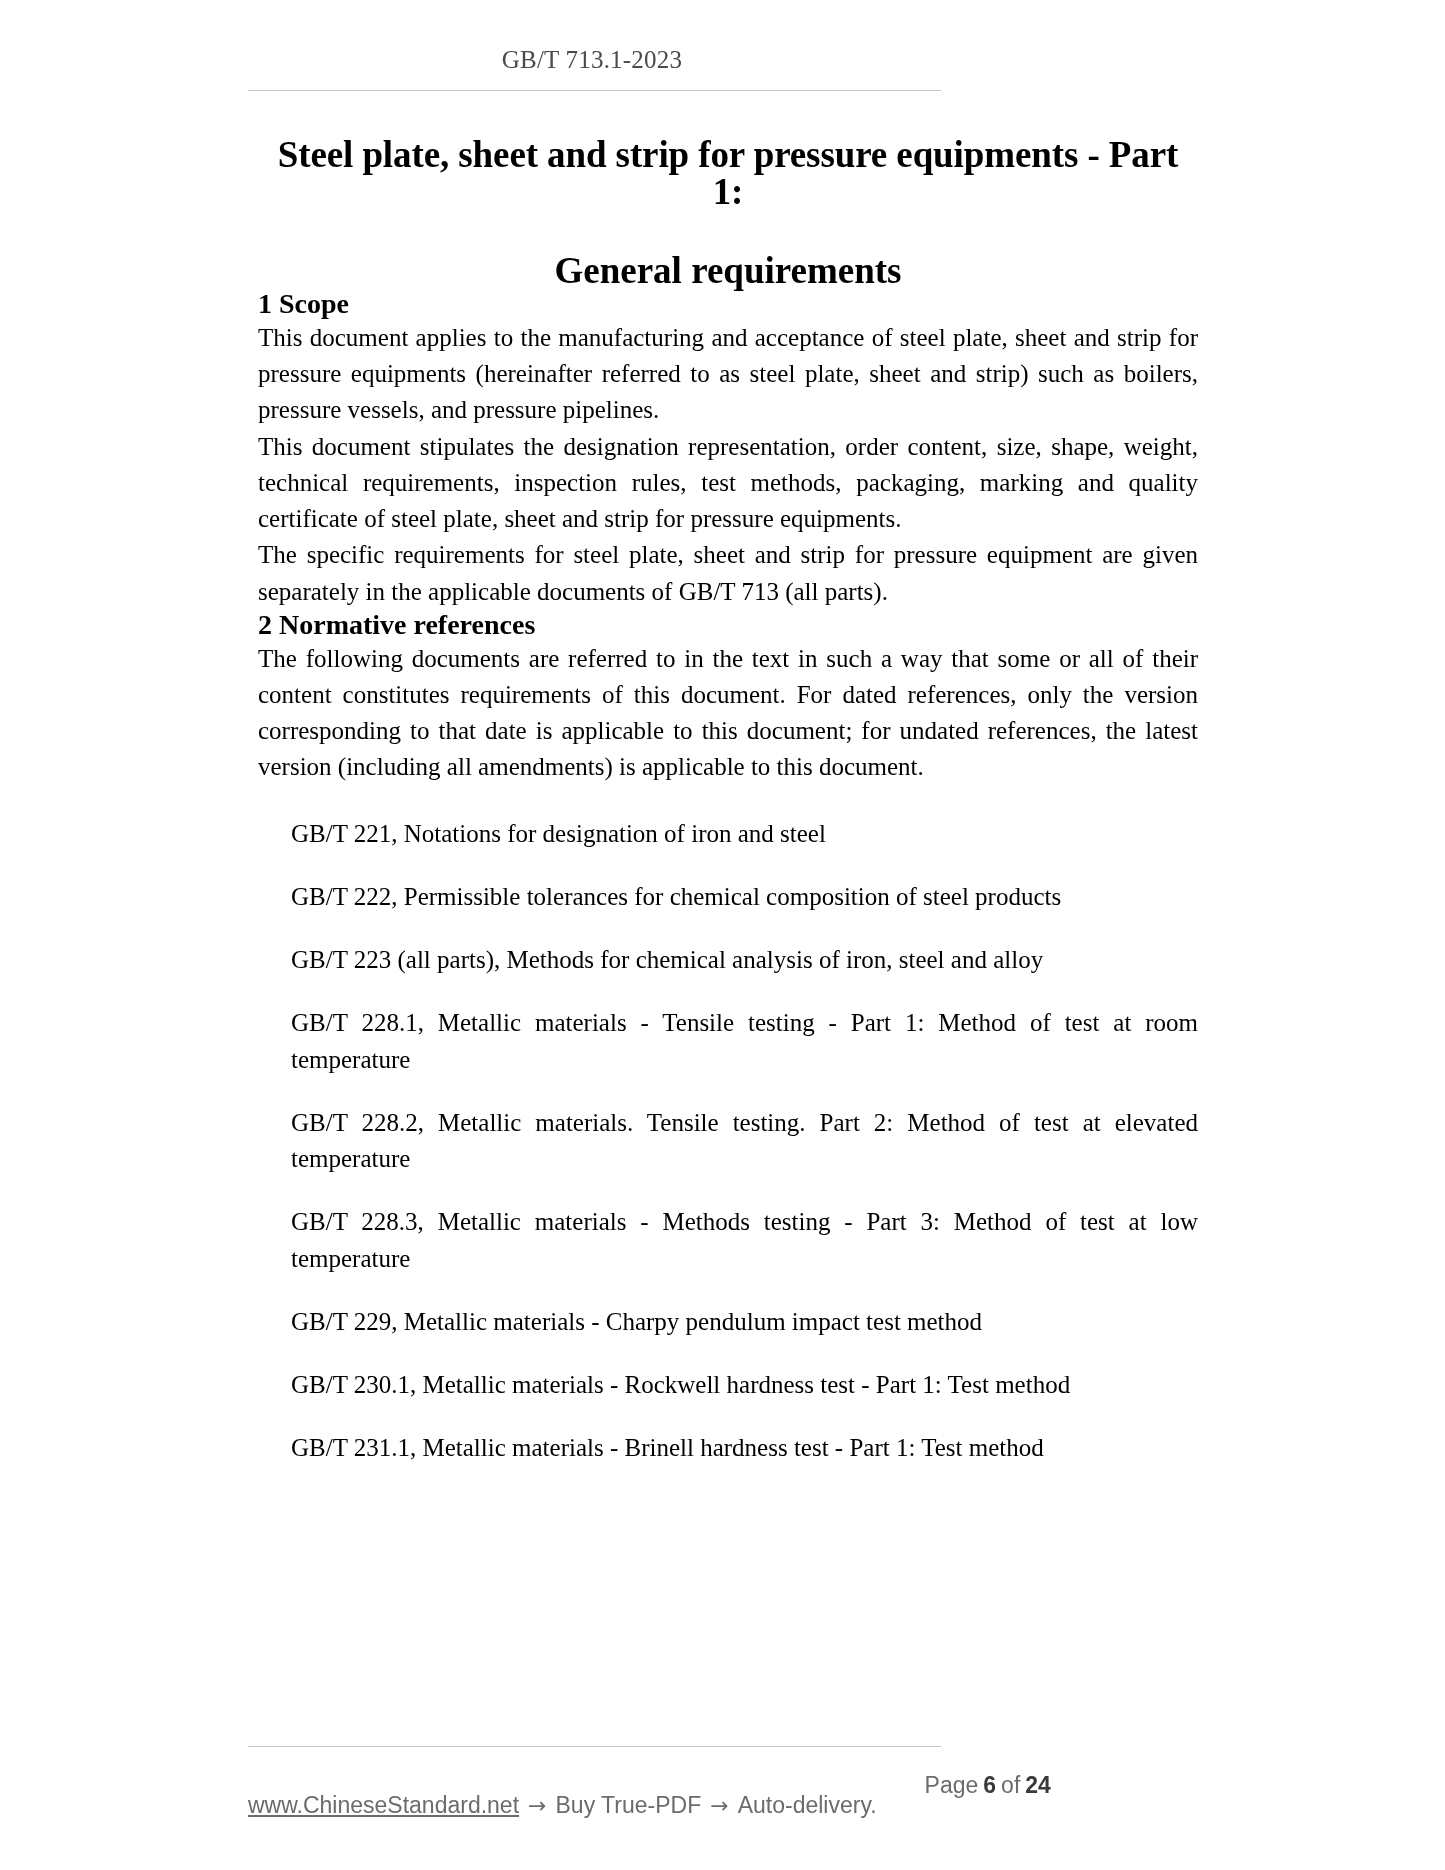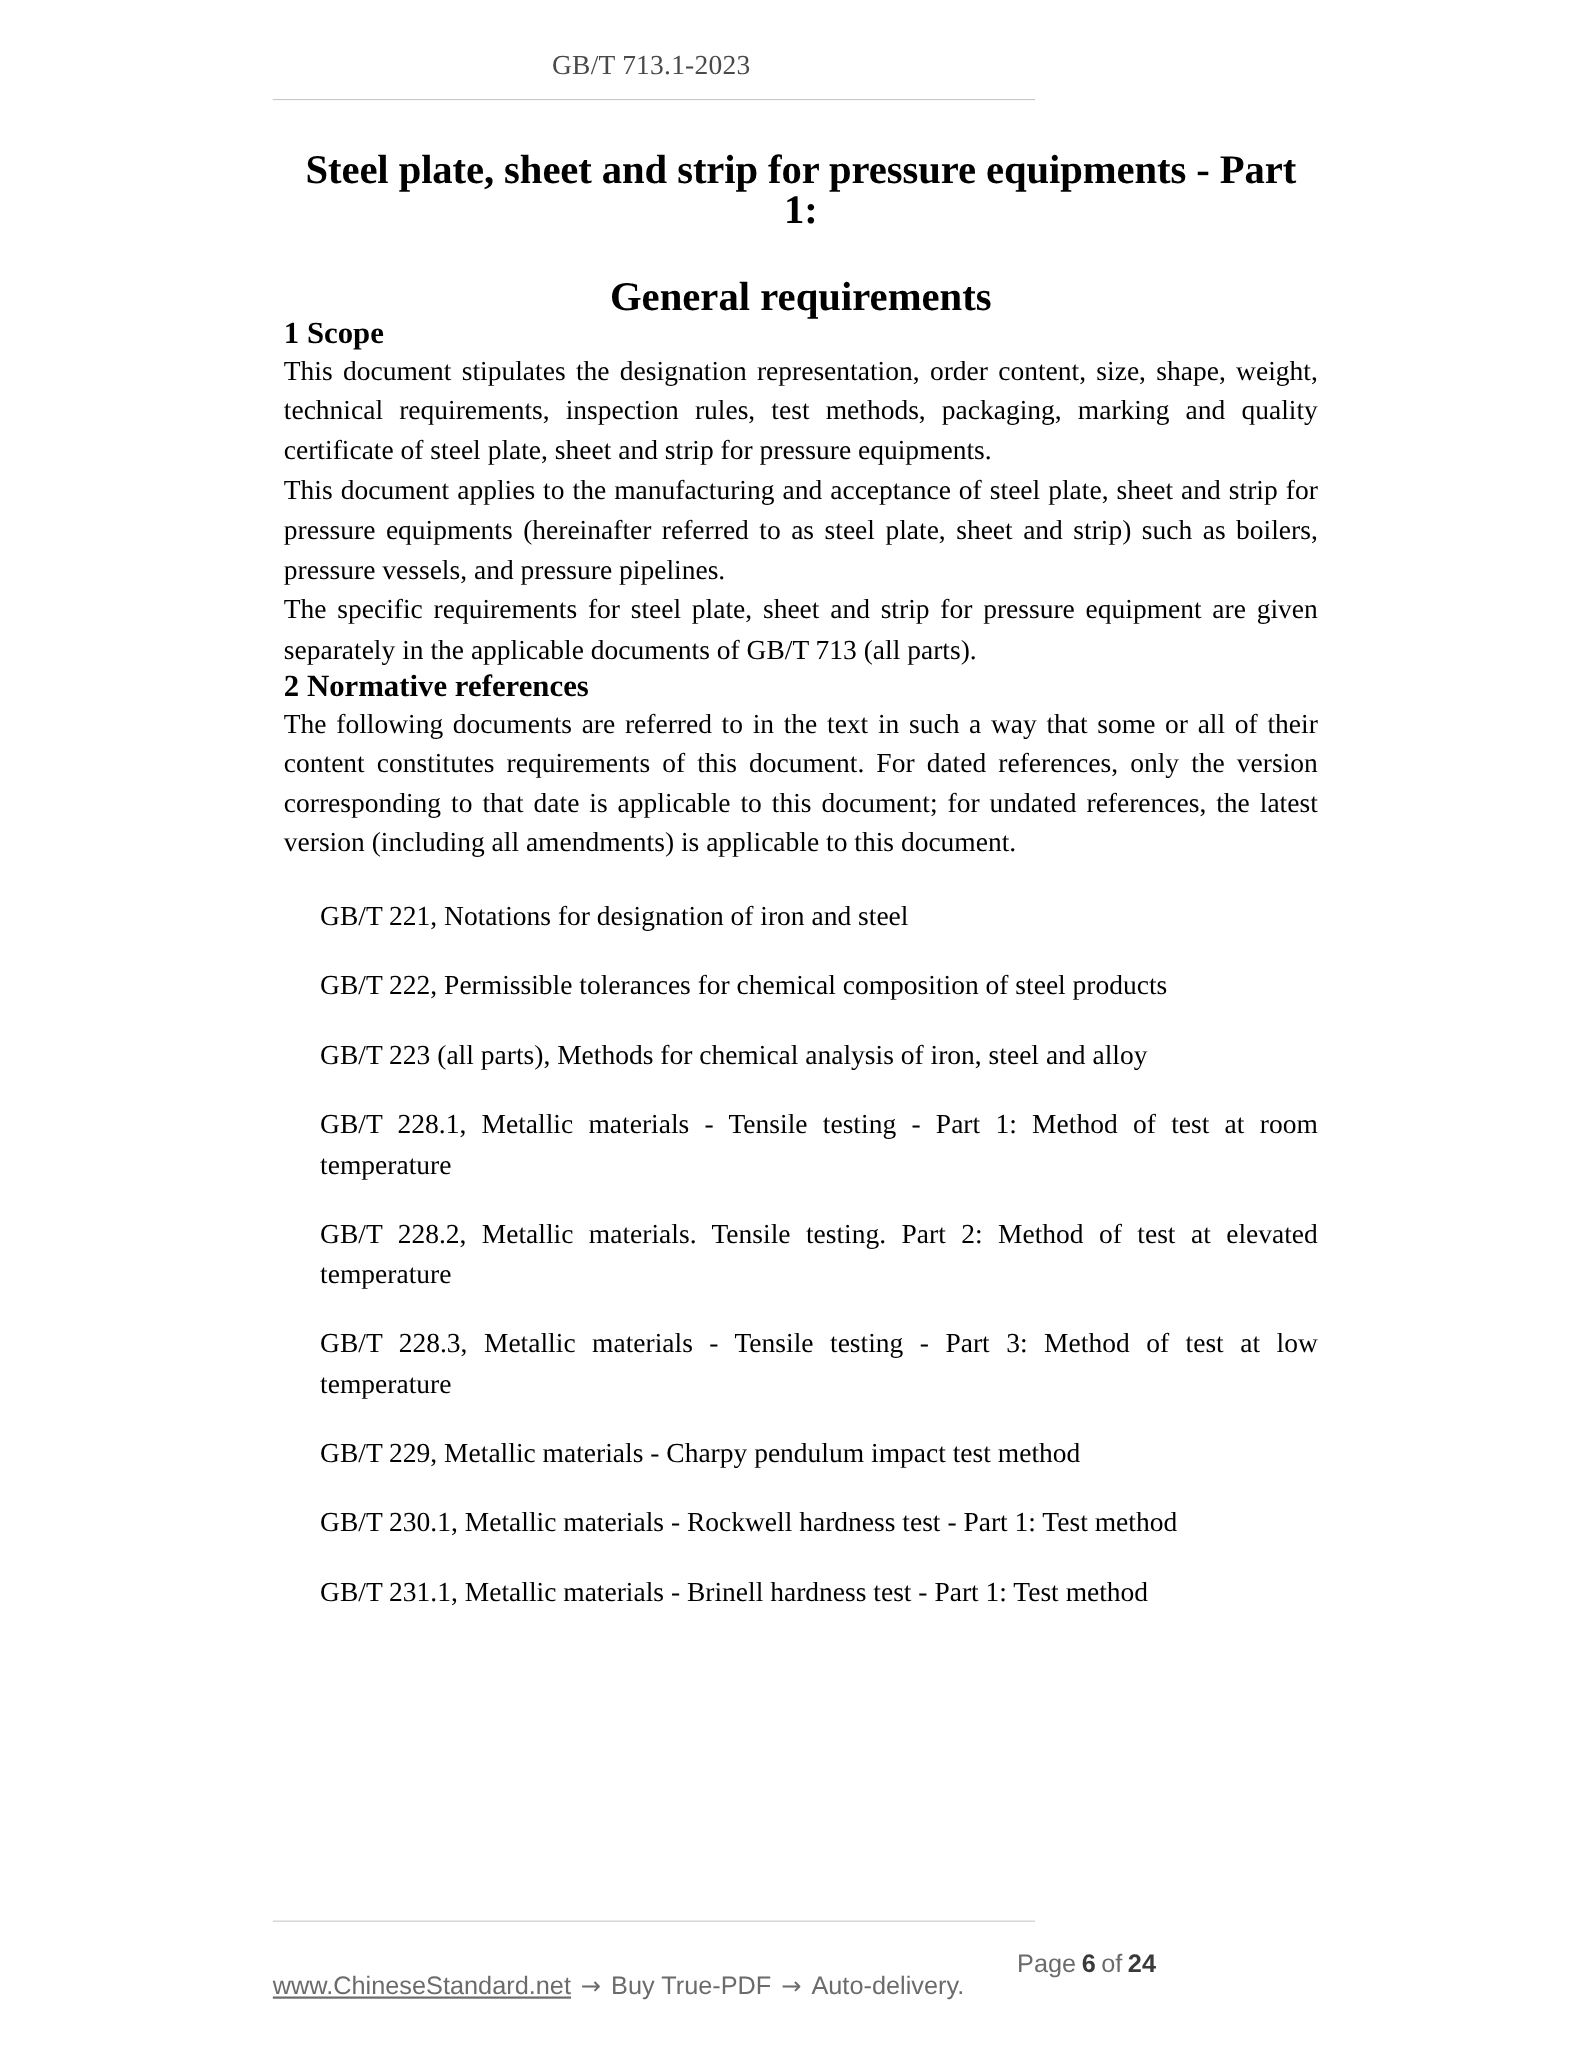--- a/index.html
+++ b/index.html
@@ -169,35 +169,35 @@
 
   <div class="content">
 
     <h1 class="doc-title">
       <span class="line1">Steel plate, sheet and strip for pressure equipments - Part 1:</span>
       <span class="line2">General requirements</span>
     </h1>
 
     <h2 class="section-heading sec1-heading">1 Scope</h2>
 
+    <p class="body-para para-gap">This document applies to the manufacturing and acceptance of steel plate, sheet and strip for pressure equipments (hereinafter referred to as steel plate, sheet and strip) such as boilers, pressure vessels, and pressure pipelines.</p>
     <p class="body-para para-gap-first">This document stipulates the designation representation, order content, size, shape, weight, technical requirements, inspection rules, test methods, packaging, marking and quality certificate of steel plate, sheet and strip for pressure equipments.</p>
-    <p class="body-para para-gap">This document applies to the manufacturing and acceptance of steel plate, sheet and strip for pressure equipments (hereinafter referred to as steel plate, sheet and strip) such as boilers, pressure vessels, and pressure pipelines.</p>
     <p class="body-para para-gap">The specific requirements for steel plate, sheet and strip for pressure equipment are given separately in the applicable documents of GB/T 713 (all parts).</p>
 
     <h2 class="section-heading sec2-heading">2 Normative references</h2>
 
     <p class="body-para para-gap-first">The following documents are referred to in the text in such a way that some or all of their content constitutes requirements of this document. For dated references, only the version corresponding to that date is applicable to this document; for undated references, the latest version (including all amendments) is applicable to this document.</p>
 
     <ul class="ref-list">
       <li>GB/T 221, Notations for designation of iron and steel</li>
       <li>GB/T 222, Permissible tolerances for chemical composition of steel products</li>
       <li>GB/T 223 (all parts), Methods for chemical analysis of iron, steel and alloy</li>
       <li>GB/T 228.1, Metallic materials - Tensile testing - Part 1: Method of test at room temperature</li>
       <li>GB/T 228.2, Metallic materials. Tensile testing. Part 2: Method of test at elevated temperature</li>
-      <li>GB/T 228.3, Metallic materials - Tensile testing - Part 3: Method of test at low temperature</li>
+      <li>GB/T 228.3, Metallic materials - Methods testing - Part 3: Method of test at low temperature</li>
       <li>GB/T 229, Metallic materials - Charpy pendulum impact test method</li>
       <li>GB/T 230.1, Metallic materials - Rockwell hardness test - Part 1: Test method</li>
       <li>GB/T 231.1, Metallic materials - Brinell hardness test - Part 1: Test method</li>
     </ul>
 
   </div>
 
   <div class="footer-rule"></div>
 
   <div class="footer">

